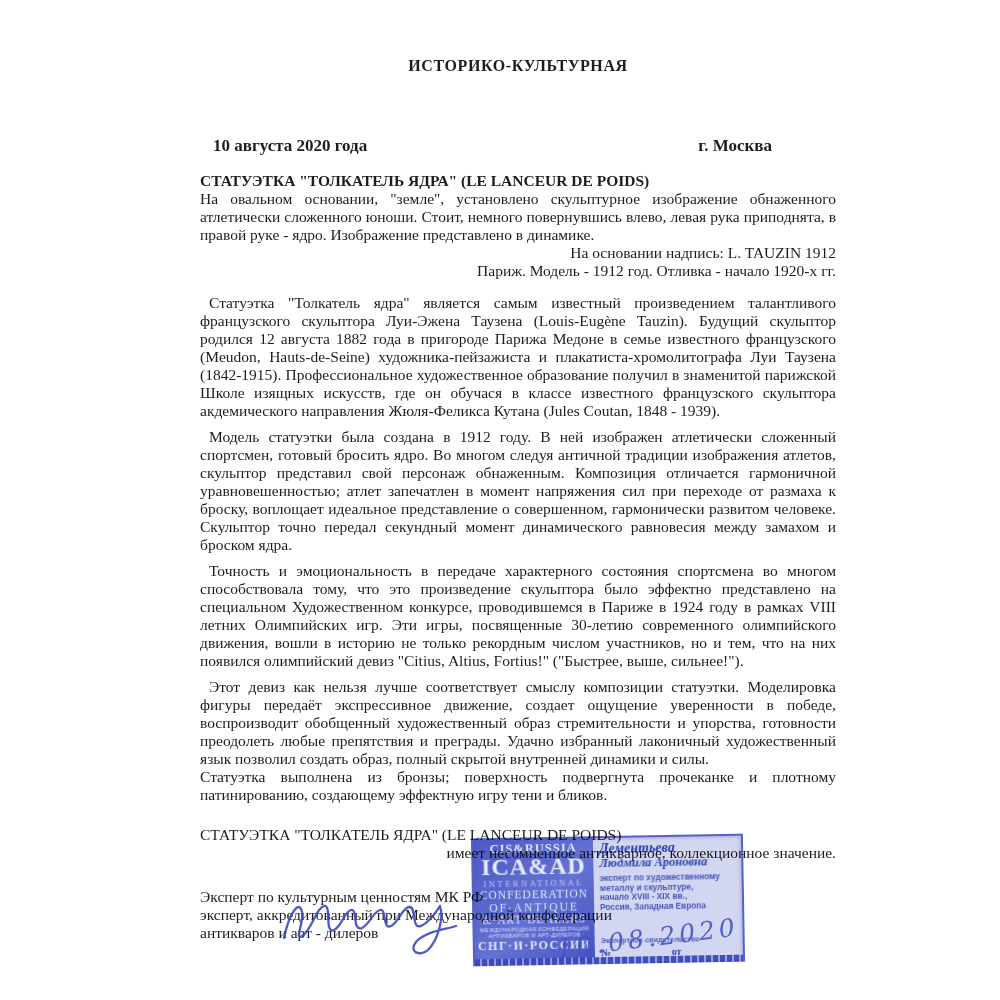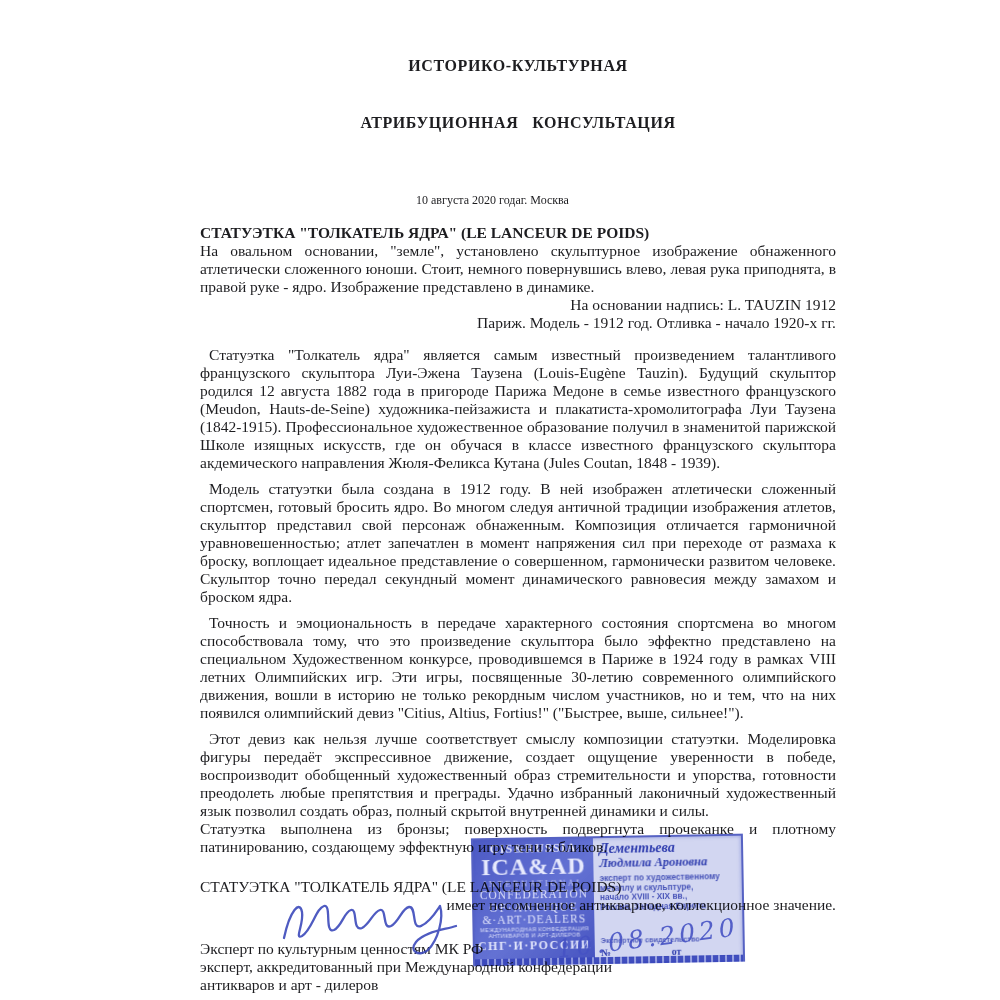--- a/index.html
+++ b/index.html
@@ -5,21 +5,21 @@
   html,body{margin:0;padding:0;}
   body{
     width:1000px;height:1000px;background:#ffffff;
     font-family:"Liberation Serif", serif;
     color:#1d1d20;
     position:relative;overflow:hidden;
   }
   .page{position:relative;width:1000px;height:1000px;background:#fff;}
   .content{position:absolute;left:200px;top:18px;width:636px;}
   .doc-header{text-align:center;font-weight:bold;font-size:16px;line-height:19px;letter-spacing:.6px;white-space:pre-wrap;}
-  .date-row{display:flex;justify-content:center;margin-top:23px;font-weight:normal;font-size:12px;}
+  .date-row{display:flex;justify-content:space-between;margin-top:23px;font-weight:bold;font-size:17px;}
   .date-row .date{margin-left:13px;}
   .date-row .city{margin-right:64px;}
   .obj-title{margin-top:16px;font-weight:bold;font-size:15.5px;line-height:18px;}
   p{margin:0;font-size:15.5px;line-height:18px;text-align:justify;}
   .plain{text-align:right;}
   .para-indent{text-indent:9px;margin-top:8px;}
   .block-gap{margin-top:14px;}
   .concl-title{margin-top:22px;font-size:15.5px;line-height:18px;}
   .sig-block{margin-top:26px;font-size:15.5px;line-height:18px;}
   .sig-block div{text-align:left;}
@@ -70,21 +70,20 @@
   .hand-date{position:absolute;left:548px;top:916px;transform:rotate(-7deg);}
 </style>
 </head>
 <body>
 
 <div class="page">
   <div class="content">
 
     <div class="doc-header">
       <div>ИСТОРИКО-КУЛЬТУРНАЯ</div>
-      <div>АТРИБУЦИОННАЯ   КОНСУЛЬТАЦИЯ</div>
     </div>
 
     <div class="date-row">
       <span class="date">10 августа 2020 года</span>
       <span class="city">г. Москва</span>
     </div>
 
     <div class="obj-title">СТАТУЭТКА "ТОЛКАТЕЛЬ ЯДРА" (LE LANCEUR DE POIDS)</div>
 
     <p>На овальном основании, "земле", установлено скульптурное изображение обнаженного атлетически сложенного юноши. Стоит, немного повернувшись влево, левая рука приподнята, в правой руке - ядро. Изображение представлено в динамике.</p>

